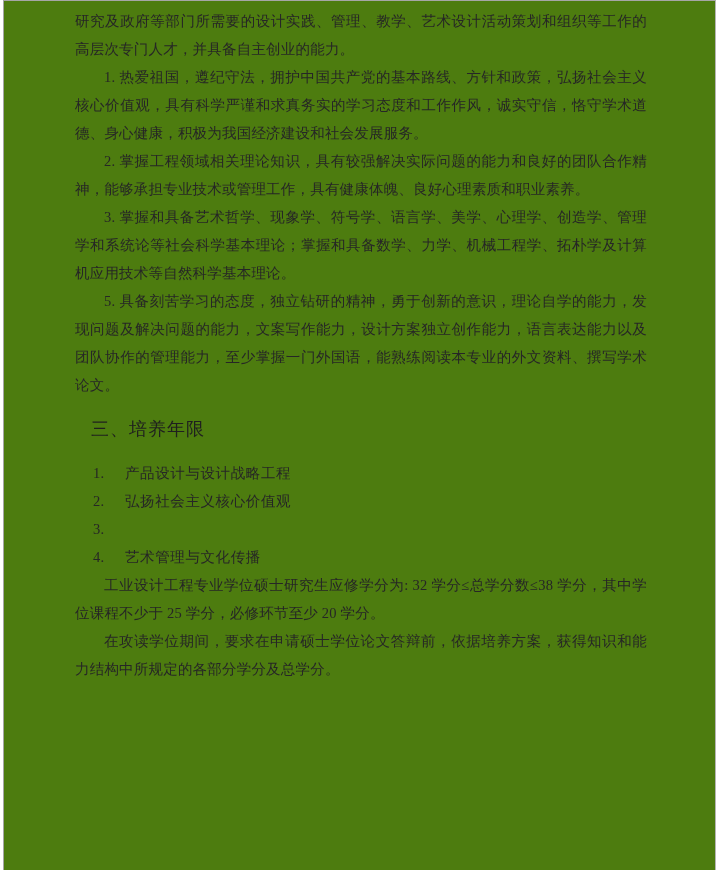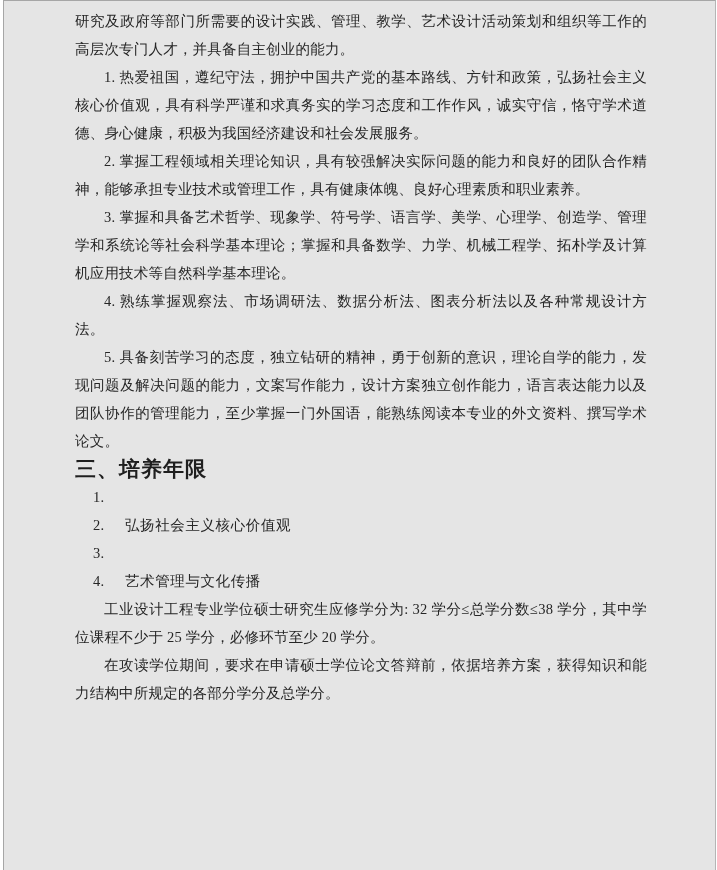--- a/index.html
+++ b/index.html
@@ -9,21 +9,21 @@
     width: 717px;
     height: 870px;
     overflow: hidden;
   }
   .page {
     box-sizing: border-box;
     position: relative;
     margin-left: 3px;
     width: 713px;
     height: 870px;
-    background: #e5e5e5;
+    background: #4d7c0f;
     border-top: 1px solid #a6a6a6;
     border-left: 1px solid #a6a6a6;
     border-right: 1px solid #b5b5b5;
     overflow: hidden;
   }
   .content {
     box-sizing: border-box;
     padding: 6px 68px 0 71px;
     font-family: "Liberation Serif", "DejaVu Serif", serif;
     font-size: 14.5px;
@@ -34,24 +34,24 @@
     margin: 0;
     line-height: 28px;
     text-align: justify;
     text-justify: inter-ideograph;
     text-align-last: left;
   }
   .indent {
     text-indent: 2em;
   }
   .sec-heading {
-    margin: 0;
+    margin: 16px;
     line-height: 28px;
-    font-size: 21px;
-    font-weight: 700;
+    font-size: 18px;
+    font-weight: 400;
     letter-spacing: 1px;
     color: #1f1f1f;
   }
   .rlist {
     margin: 0;
   }
   .ritem {
     display: flex;
     align-items: baseline;
     line-height: 28px;
@@ -70,29 +70,29 @@
 <body>
 
 <div class="page">
   <div class="content">
 
     <p class="para">研究及政府等部门所需要的设计实践、管理、教学、艺术设计活动策划和组织等工作的高层次专门人才，并具备自主创业的能力。</p>
 
     <p class="para indent">1. 热爱祖国，遵纪守法，拥护中国共产党的基本路线、方针和政策，弘扬社会主义核心价值观，具有科学严谨和求真务实的学习态度和工作作风，诚实守信，恪守学术道德、身心健康，积极为我国经济建设和社会发展服务。</p>
     <p class="para indent">2. 掌握工程领域相关理论知识，具有较强解决实际问题的能力和良好的团队合作精神，能够承担专业技术或管理工作，具有健康体魄、良好心理素质和职业素养。</p>
     <p class="para indent">3. 掌握和具备艺术哲学、现象学、符号学、语言学、美学、心理学、创造学、管理学和系统论等社会科学基本理论；掌握和具备数学、力学、机械工程学、拓朴学及计算机应用技术等自然科学基本理论。</p>
-    <p class="para indent">4. 熟练掌握观察法、市场调研法、数据分析法、图表分析法以及各种常规设计方法。</p>
     <p class="para indent">5. 具备刻苦学习的态度，独立钻研的精神，勇于创新的意识，理论自学的能力，发现问题及解决问题的能力，文案写作能力，设计方案独立创作能力，语言表达能力以及团队协作的管理能力，至少掌握一门外国语，能熟练阅读本专业的外文资料、撰写学术论文。</p>
 
     <h2 class="sec-heading">三、培养年限</h2>
 
 
     <div class="rlist">
       <div class="ritem">
         <span class="rnum">1.</span>
+        <span class="rtext">产品设计与设计战略工程</span>
       </div>
       <div class="ritem">
         <span class="rnum">2.</span>
         <span class="rtext">弘扬社会主义核心价值观</span>
       </div>
       <div class="ritem">
         <span class="rnum">3.</span>
       </div>
       <div class="ritem">
         <span class="rnum">4.</span>

